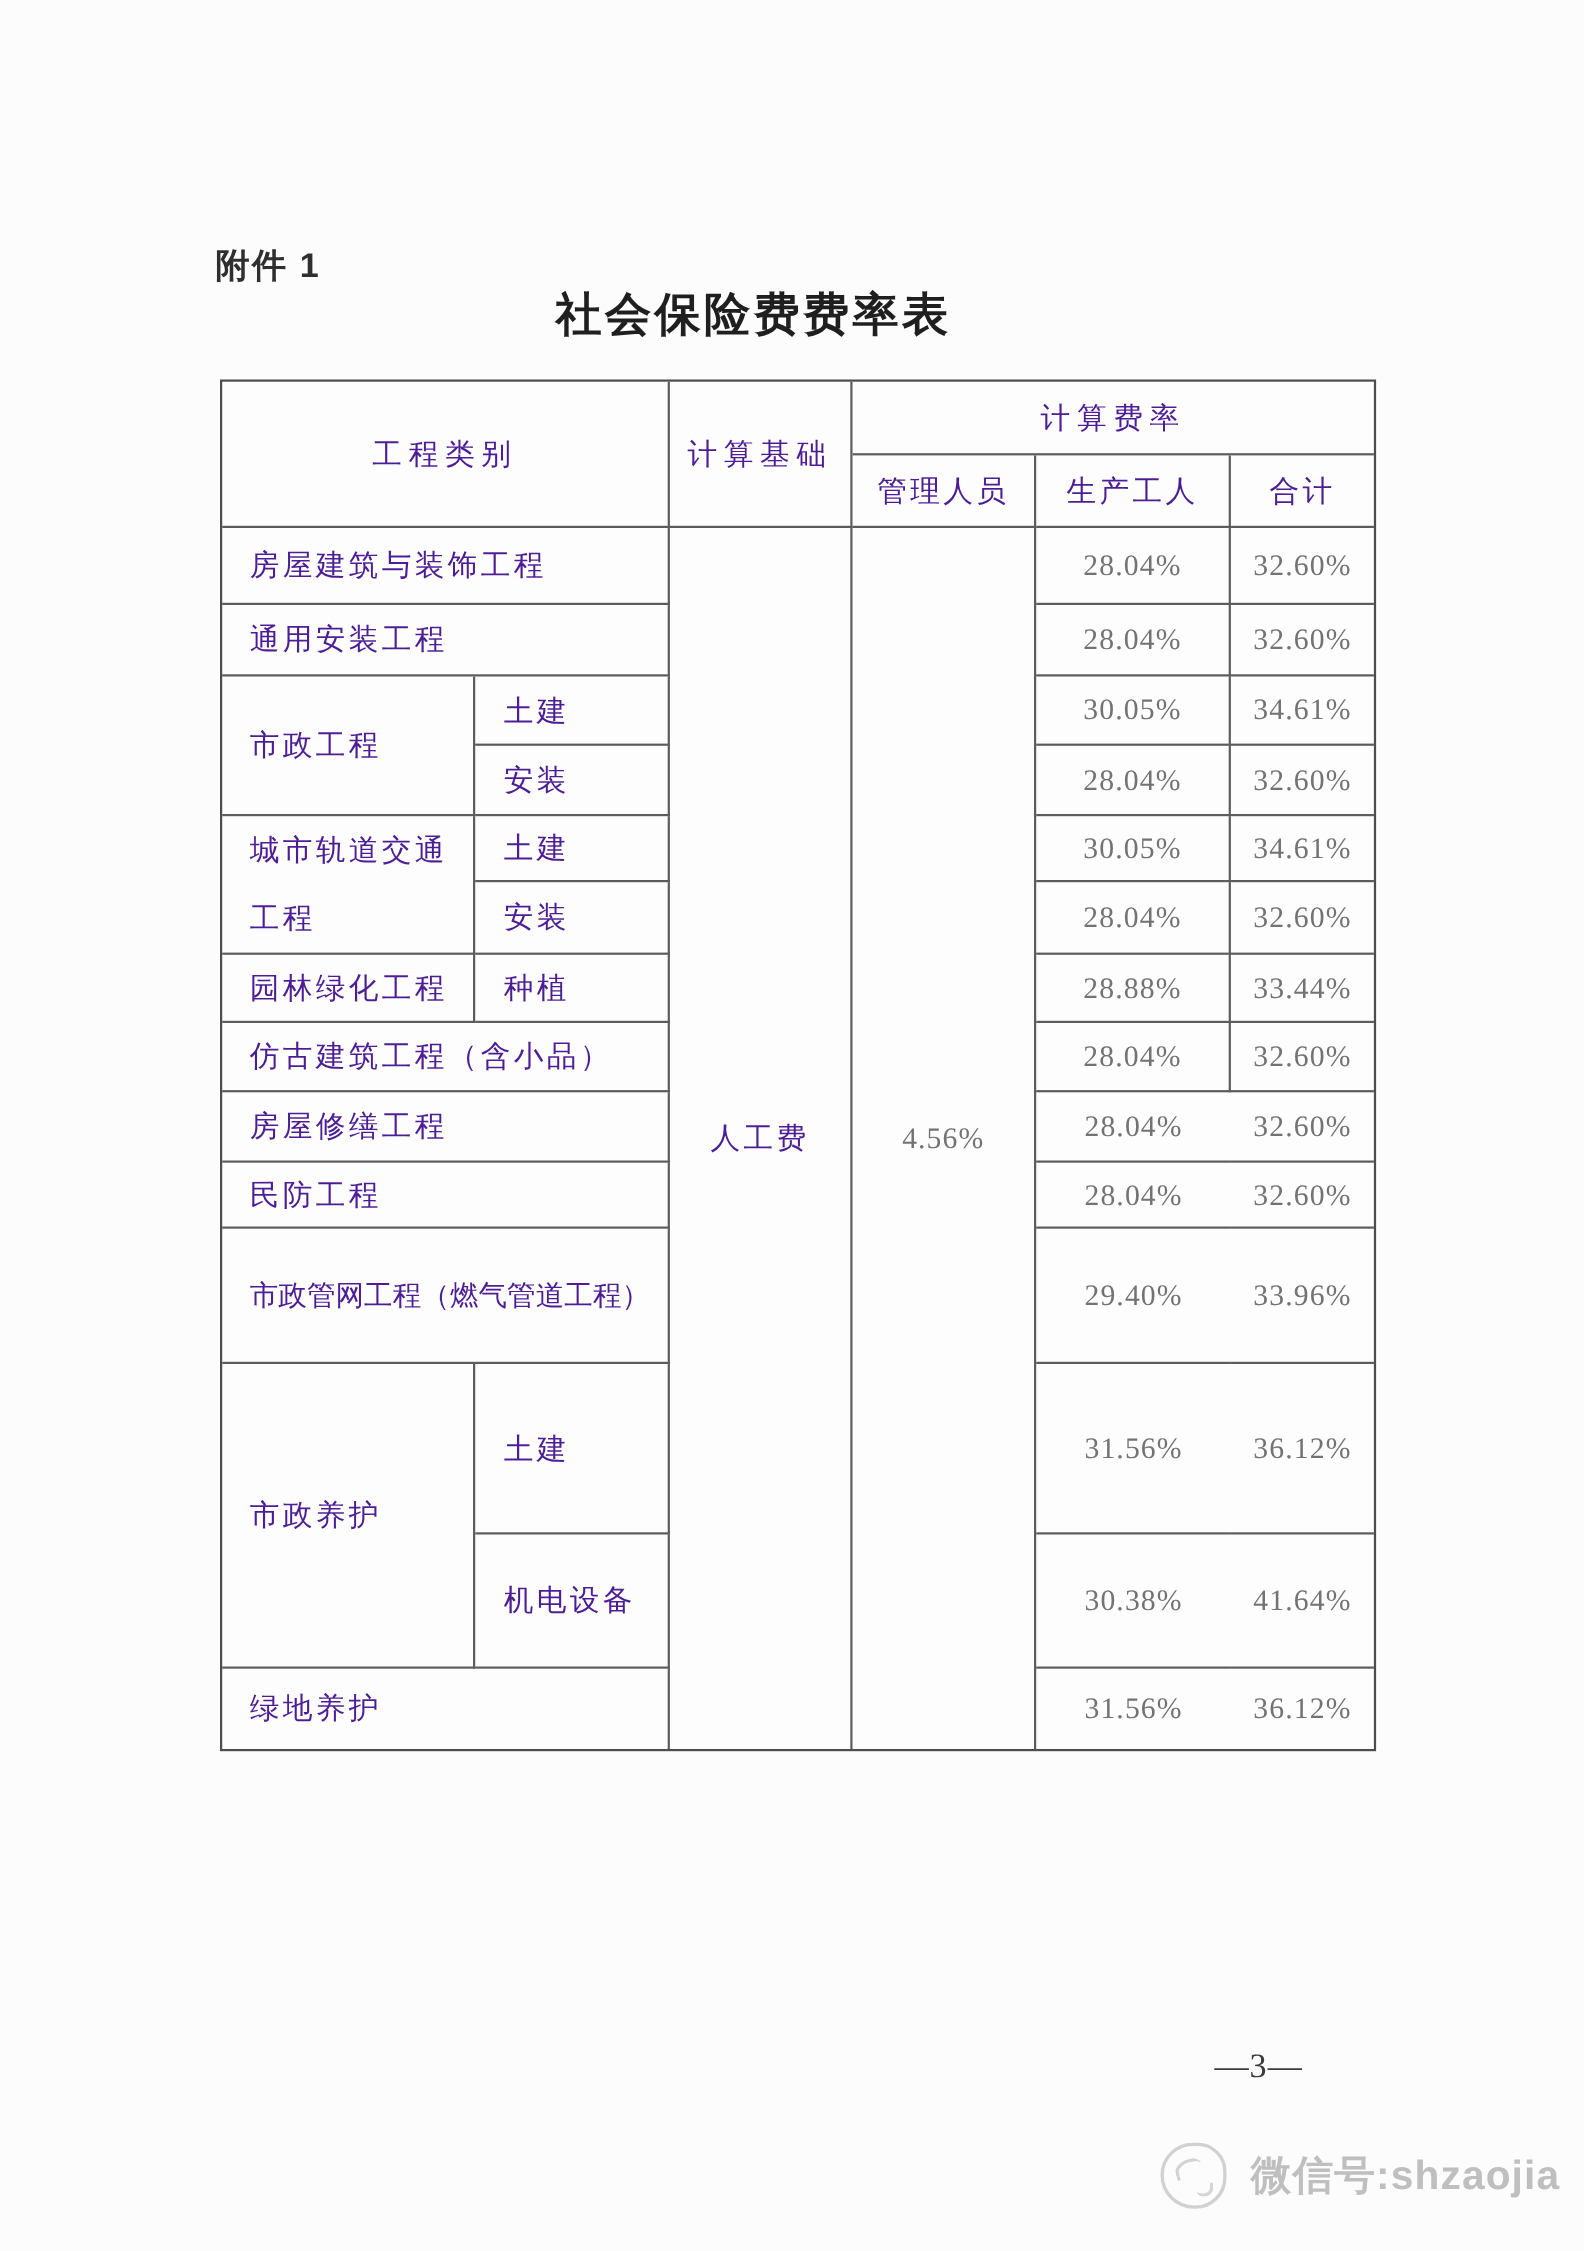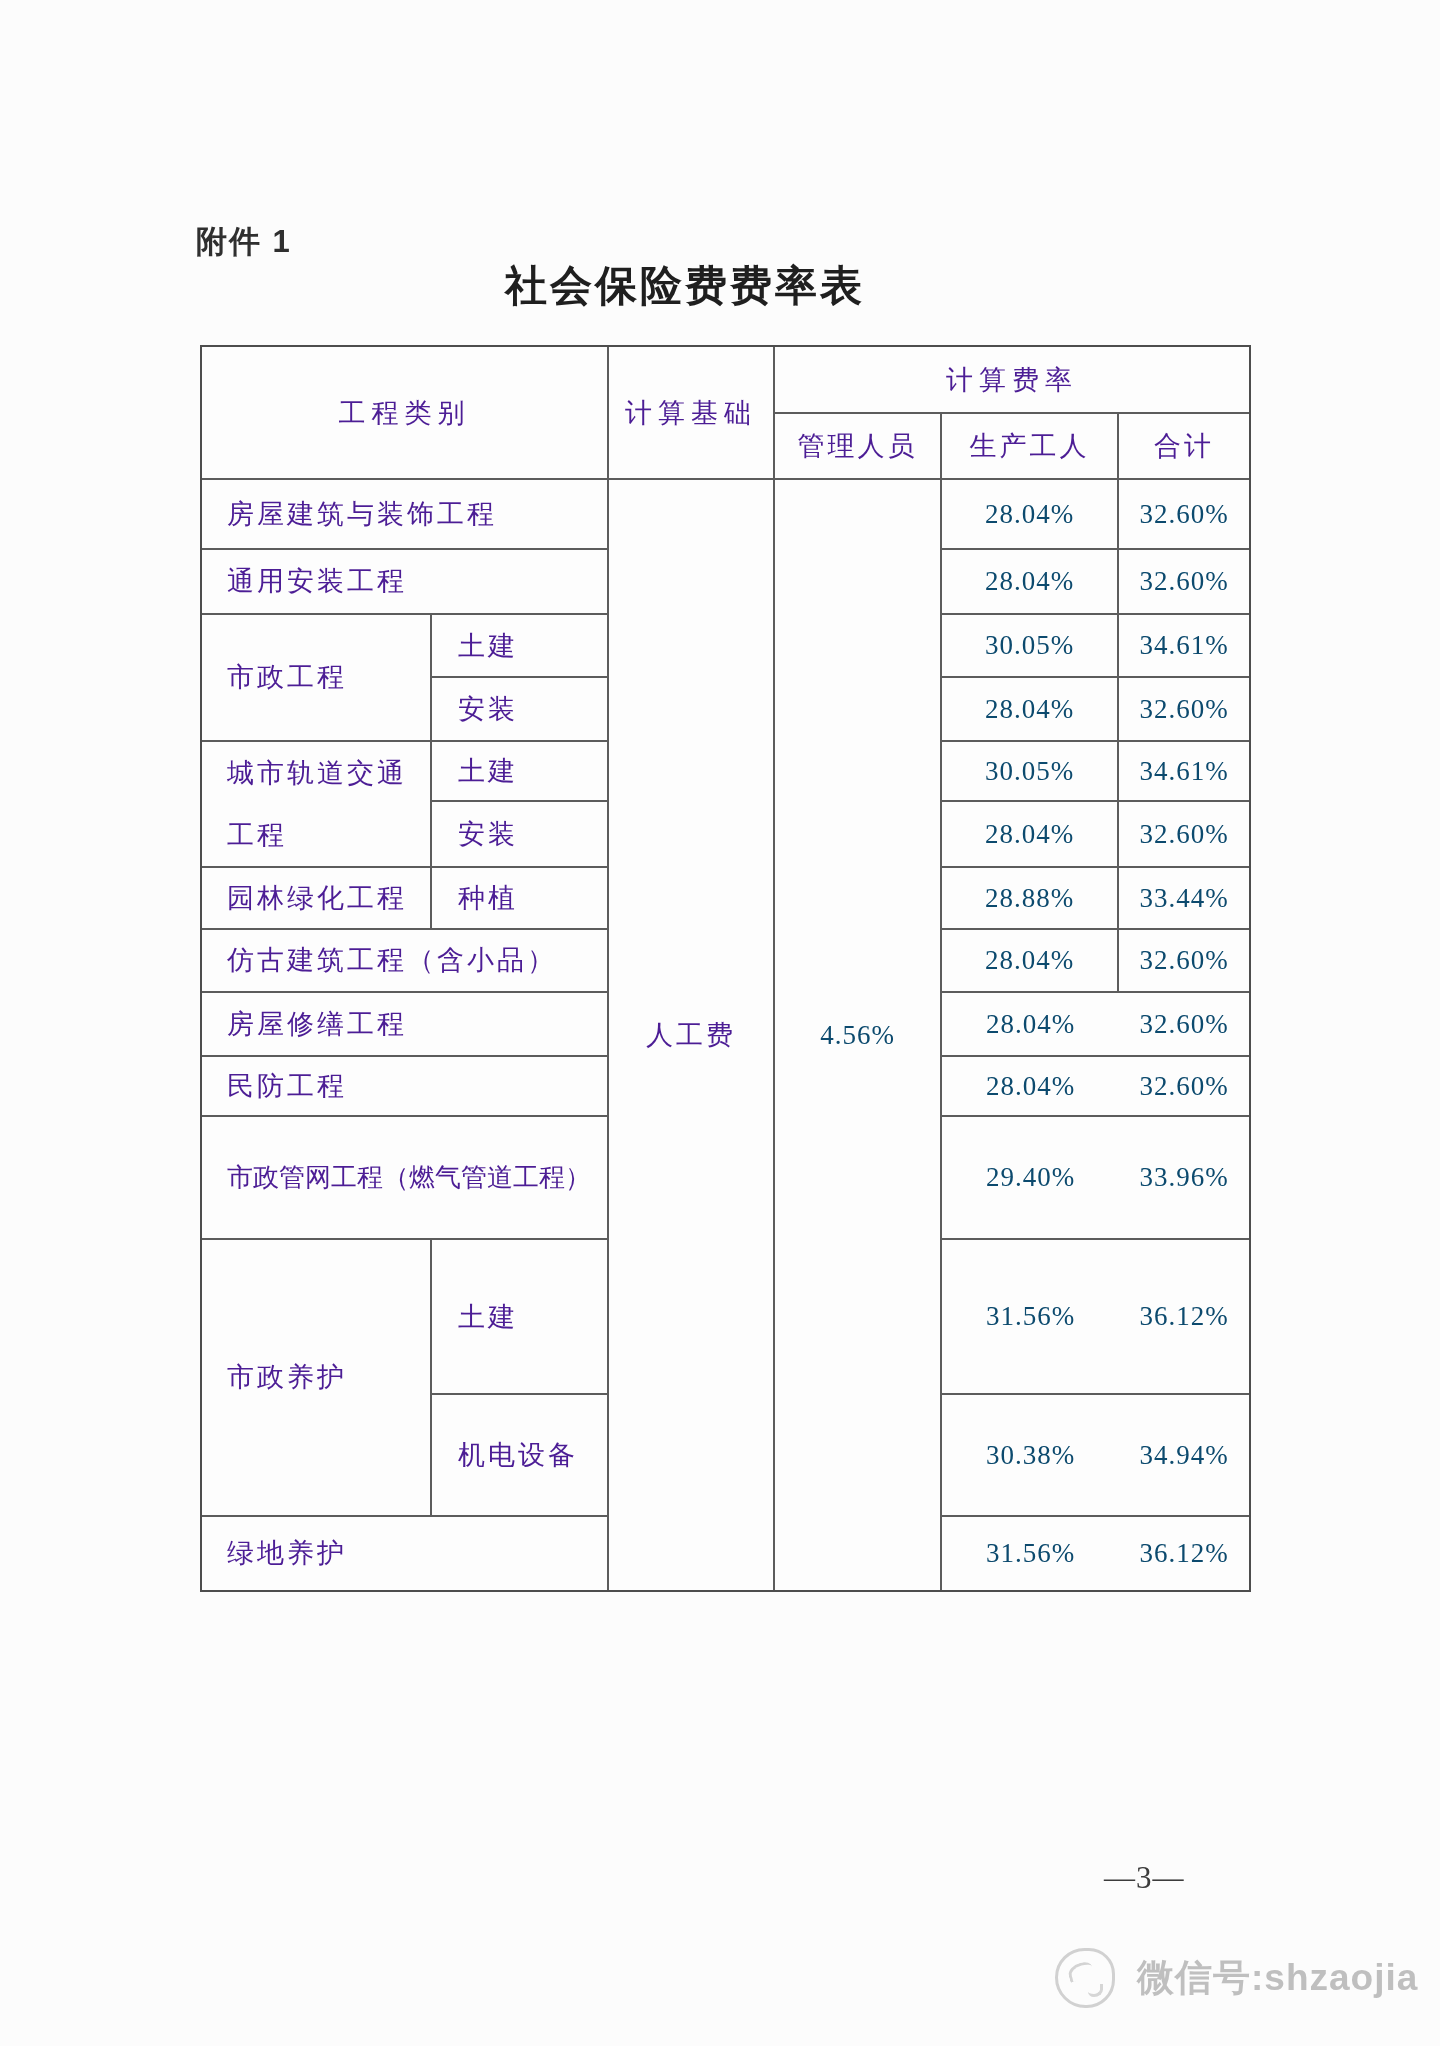--- a/index.html
+++ b/index.html
@@ -34,21 +34,21 @@
     border-bottom:2px solid #5c5c5c;
     display:flex;align-items:center;justify-content:center;
     font-size:27px;color:#4c1d95;
     box-sizing:border-box;
   }
   .hdr{letter-spacing:6px;}
   .hdr2{letter-spacing:3px;}
   .cat{justify-content:flex-start;padding-left:25px;letter-spacing:3px;line-height:2.3;}
   .sub{justify-content:flex-start;padding-left:26px;letter-spacing:3px;}
   .tight{letter-spacing:0;font-size:26px;}
-  .num{font-size:27px;color:#0c4a6e;letter-spacing:1px;}
+  .num{font-size:27px;color:#737373;letter-spacing:1px;}
   .mid{}
   .no-r{border-right:none;}
   .edge-r{border-right:none;}
   .edge-b{border-bottom:none;}
   .pagenum{
     position:absolute;left:1104px;top:1860px;
     font-size:31px;color:#3c3c3c;letter-spacing:1px;
   }
   .watermark{
     position:absolute;left:1055px;top:1948px;
@@ -132,21 +132,21 @@
     <div class="c num edge-r" style="grid-area:10/6/11/7">32.60%</div>
     <div class="c num no-r" style="grid-area:11/5/12/6">28.04%</div>
     <div class="c num edge-r" style="grid-area:11/6/12/7">32.60%</div>
     <div class="c num no-r" style="grid-area:12/5/13/6">28.04%</div>
     <div class="c num edge-r" style="grid-area:12/6/13/7">32.60%</div>
     <div class="c num no-r" style="grid-area:13/5/14/6">29.40%</div>
     <div class="c num edge-r" style="grid-area:13/6/14/7">33.96%</div>
     <div class="c num no-r" style="grid-area:14/5/15/6">31.56%</div>
     <div class="c num edge-r" style="grid-area:14/6/15/7">36.12%</div>
     <div class="c num no-r" style="grid-area:15/5/16/6">30.38%</div>
-    <div class="c num edge-r" style="grid-area:15/6/16/7">34.94%</div>
+    <div class="c num edge-r" style="grid-area:15/6/16/7">41.64%</div>
     <div class="c num no-r edge-b" style="grid-area:16/5/17/6">31.56%</div>
     <div class="c num edge-r edge-b" style="grid-area:16/6/17/7">36.12%</div>
   </div>
 
   <div class="pagenum">—3—</div>
 
   <div class="watermark">
     <div class="wm-logo"></div>
     <span class="wm-text">微信号:shzaojia</span>
   </div>

